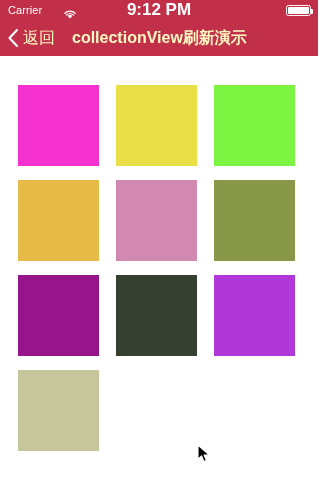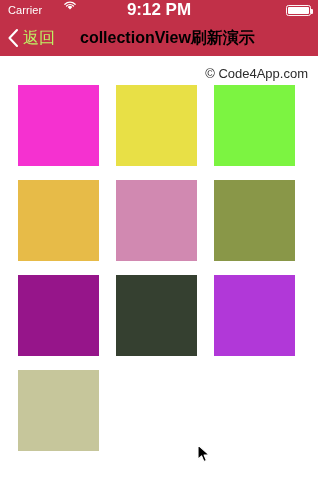--- a/index.html
+++ b/index.html
@@ -25,21 +25,21 @@
     width: 318px;
     height: 20px;
     background: #C13048;
     color: #ffffff;
   }
   .sb-left {
     position: absolute;
     left: 8px; top: 0;
     height: 20px;
     display: flex;
-    align-items: flex-start;
+    align-items: flex-end;
     gap: 21px;
   }
   .sb-carrier {
     font-size: 11px;
     letter-spacing: 0.1px;
     color: #ffffff;
     line-height: 20px;
   }
   .sb-center {
     position: absolute;
@@ -104,30 +104,30 @@
     align-items: center;
     gap: 4px;
     cursor: pointer;
   }
   .back-chevron {
     display: block;
     margin-bottom: 1px;
   }
   .nav-back-label {
     font-size: 16px;
-    color: #bef264;
+    color: #fef9c3;
     line-height: 36px;
   }
   .nav-title {
     position: absolute;
-    left: 80px; top: 0;
+    left: 72px; top: 0;
     height: 36px;
     font-size: 16px;
     font-weight: bold;
-    color: #000000;
+    color: #fef9c3;
     line-height: 36px;
     white-space: nowrap;
   }
 
   
   #content {
     position: absolute;
     left: 0; top: 56px;
     width: 318px;
     height: 424px;
@@ -199,21 +199,20 @@
         <svg class="back-chevron" width="12" height="20" viewBox="0 0 12 20">
           <path d="M10 2 L2.5 10 L10 18" stroke="#ffffff" stroke-width="2.1" fill="none" stroke-linecap="round" stroke-linejoin="round"></path>
         </svg>
       </span>
       <span class="nav-back-label">返回</span>
     </div>
     <div class="nav-title">collectionView刷新演示</div>
   </div>
 
   <div id="content">
-    <div id="watermark">© Code4App.com</div>
     <div id="grid">
         <div class="cell" style="background-color: rgb(245, 49, 208);"></div>
         <div class="cell" style="background-color: rgb(232, 224, 70);"></div>
         <div class="cell" style="background-color: rgb(124, 244, 65);"></div>
         <div class="cell" style="background-color: rgb(231, 187, 72);"></div>
         <div class="cell" style="background-color: rgb(209, 137, 177);"></div>
         <div class="cell" style="background-color: rgb(137, 151, 72);"></div>
         <div class="cell" style="background-color: rgb(150, 21, 138);"></div>
         <div class="cell" style="background-color: rgb(53, 64, 48);"></div>
         <div class="cell" style="background-color: rgb(177, 56, 216);"></div>

